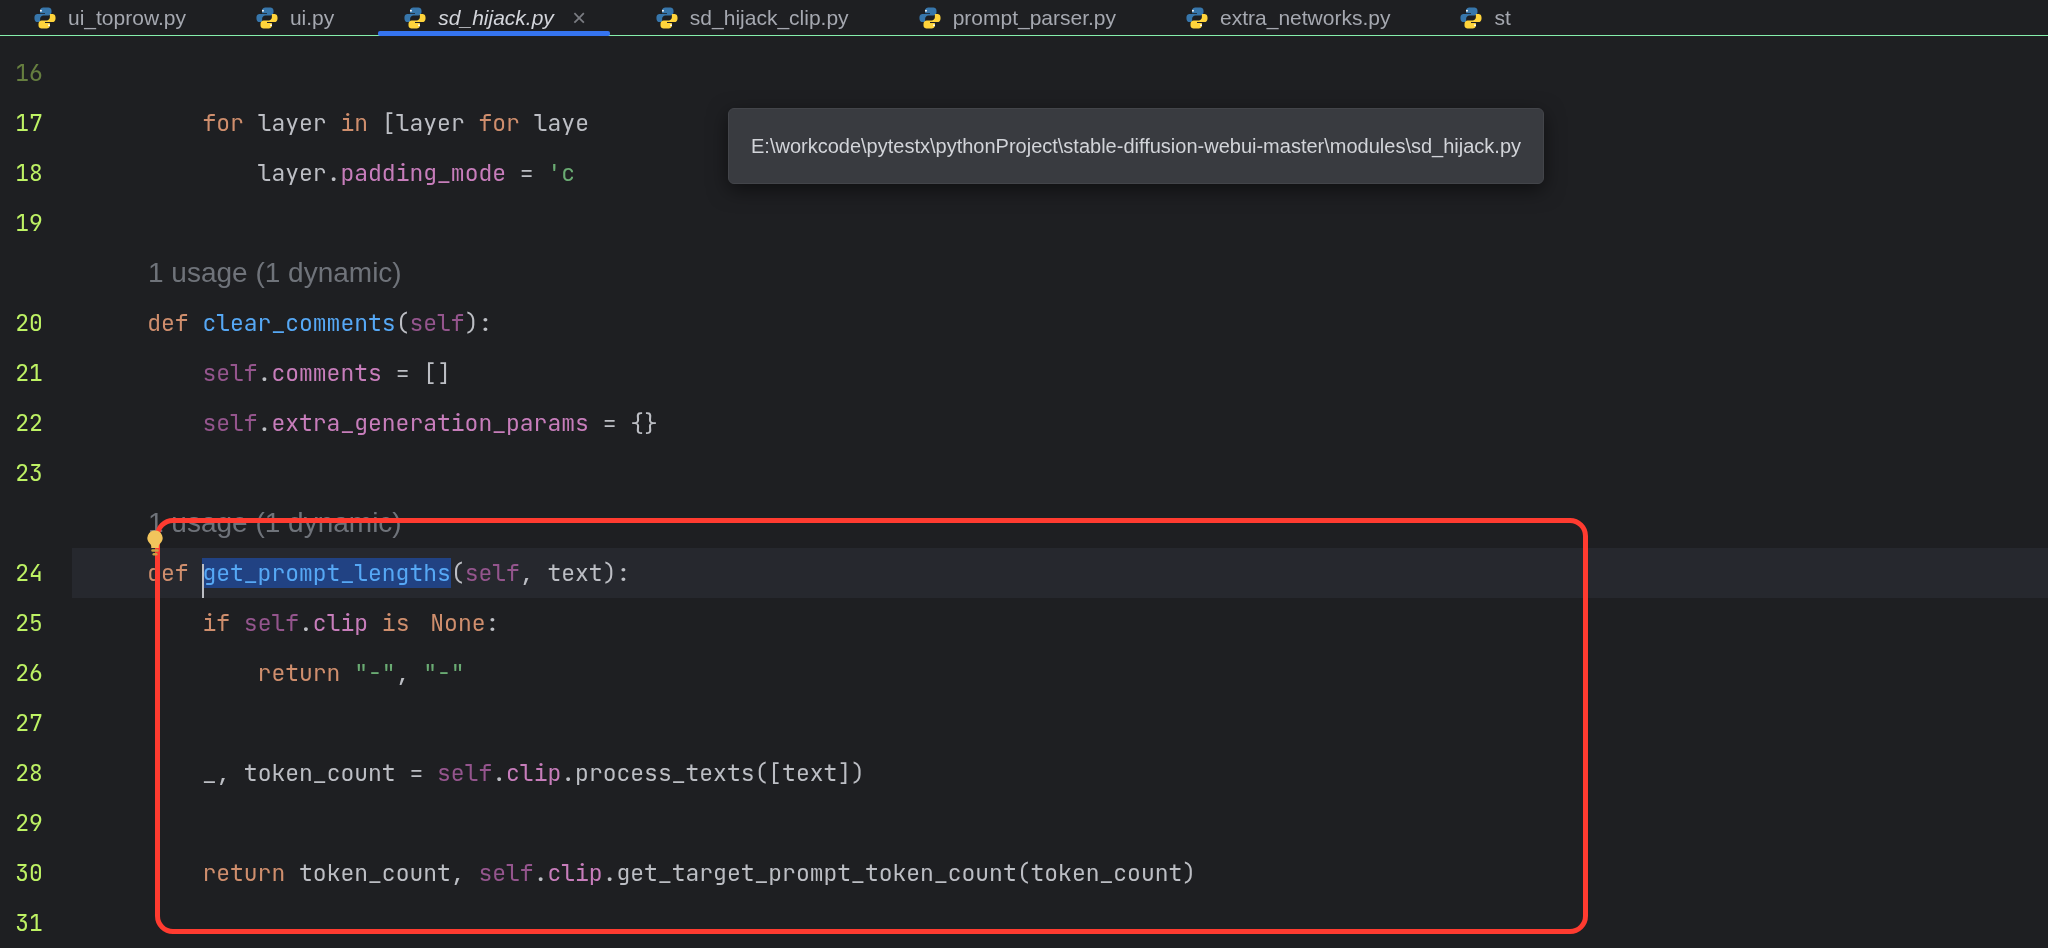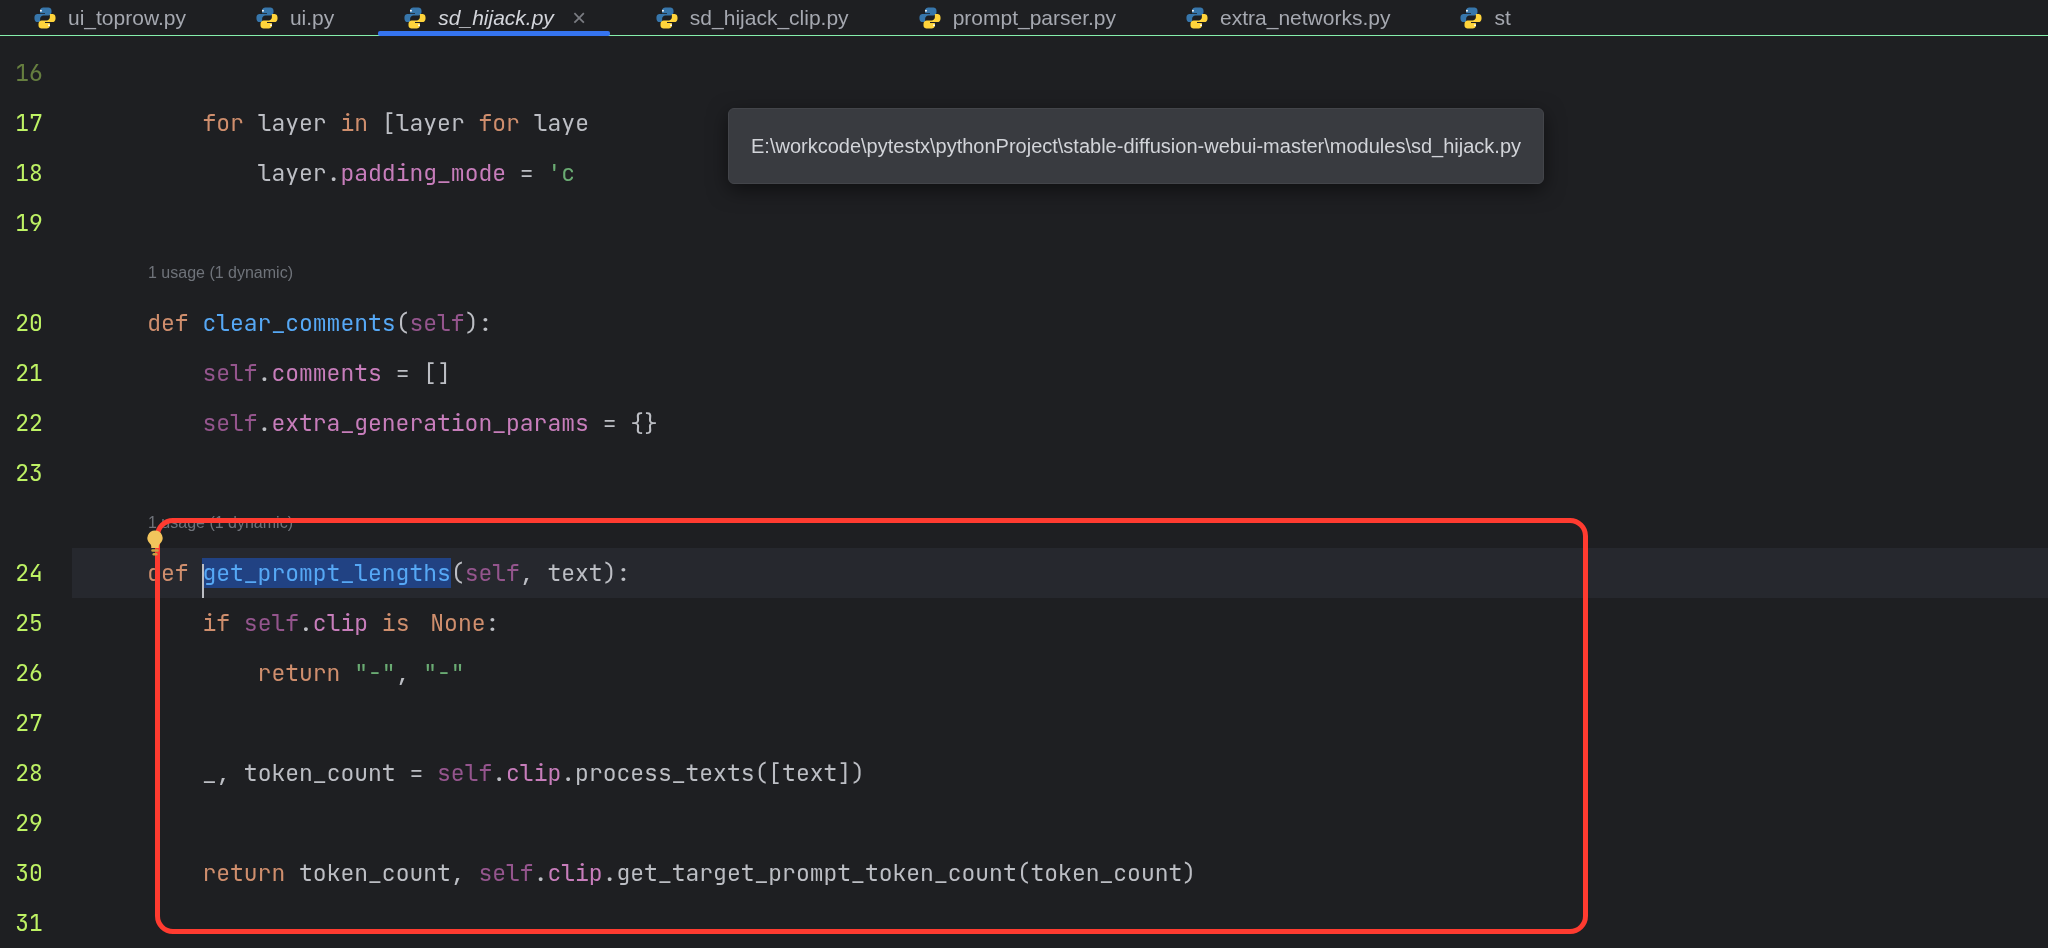--- a/index.html
+++ b/index.html
@@ -92,21 +92,21 @@
   .code-line {
     height: 50px;
     white-space: pre;
     padding-left: 20px;
   }
   .code-line.current {
     background: #26282e;
   }
   .usage-hint {
     color: #6f737a;
-    font-size: 16px;
+    font-size: 28px;
     font-family: "Segoe UI", Arial, sans-serif;
     height: 50px;
     display: flex;
     align-items: center;
     padding-left: 76px;
     white-space: pre;
   }
   
   .kw { color: #cf8e6d; }
   .fn { color: #56a8f5; }

